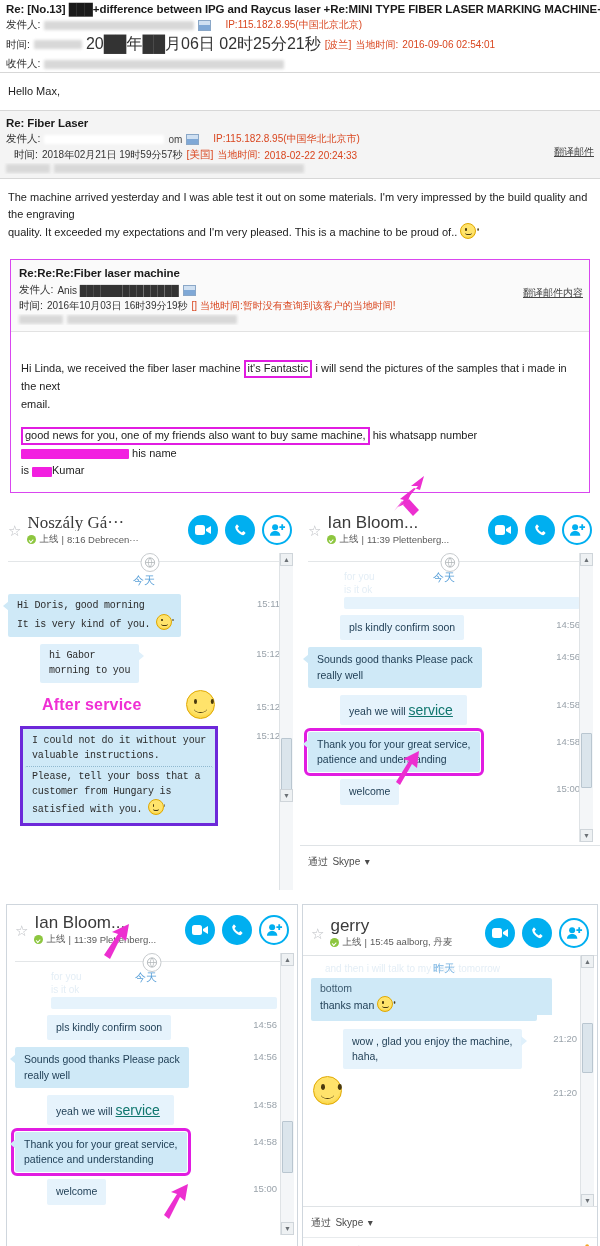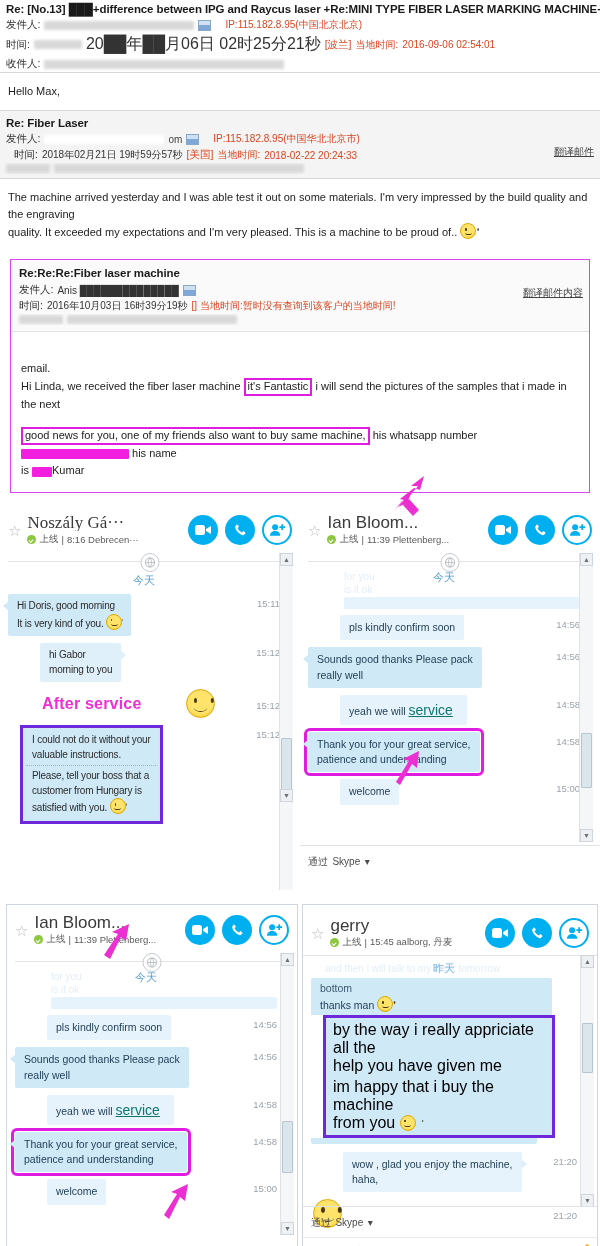--- a/index.html
+++ b/index.html
@@ -95,21 +95,21 @@
   .chat{position:relative;padding:2px 8px 4px 8px;}
   .daydiv{text-align:center;color:#5aa0d8;font-size:11px;margin:2px 0 6px 0;}
   .daydiv.faint{color:#79b4e2;}
   .msg-row{display:flex;align-items:flex-start;margin-bottom:7px;}
   .bubble{
     background:#cfe9f7;border-radius:2px;padding:5px 9px;font-size:10.5px;
     color:#1c3b52;line-height:1.45;max-width:205px;position:relative;
   }
   .bubble.light{background:#dff0fb;}
   .bubble.lighter{background:#e6f3fc;}
-  .bubble.mono{font-family:Liberation Sans, sans-serif;font-size:10px;color:#2b2b2b;letter-spacing:-.2px;}
+  .bubble.mono{font-family:Liberation Mono, monospace;font-size:10px;color:#2b2b2b;letter-spacing:-.2px;}
   .bubble.tail-l:before{
     content:"";position:absolute;left:-5px;top:7px;border-top:5px solid transparent;
     border-bottom:5px solid transparent;border-right:6px solid #cfe9f7;
   }
   .bubble.tail-r:after{
     content:"";position:absolute;right:-5px;top:7px;border-top:5px solid transparent;
     border-bottom:5px solid transparent;border-left:6px solid #dff0fb;
   }
   .indent{margin-left:32px;}
   .time{font-size:9.5px;color:#9aa3ab;margin-left:auto;padding-left:8px;padding-top:4px;white-space:nowrap;}
@@ -237,26 +237,26 @@
         <span style="font-size:10px">2016年10月03日 16时39分19秒</span>
         <span class="loc-note">[] 当地时间:暂时没有查询到该客户的当地时间!</span>
       </div>
       <div class="hdr-line" style="padding-left:2px">
         <span class="redact" style="width:44px"></span>
         <span class="redact" style="width:170px"></span>
       </div>
     </div>
     <div class="quote-body">
       <div style="height:14px"></div>
-      <div>email.</div>
       <div>
         <span>Hi Linda, we received the fiber laser machine</span>
         <span class="hl-box">it's Fantastic</span>
         <span>i will send the pictures of the samples that i made in the next</span>
       </div>
+      <div>email.</div>
       <div style="margin-top:14px">
         <span class="hl-box">good news for you, one of my friends also want to buy same machine,</span>
         <span>his whatsapp number</span>
         <span class="hl-pink" style="width:108px"></span>
         <span>his name</span>
       </div>
       <div>
         <span>is</span>
         <span class="hl-pink" style="width:20px"></span><span>Kumar</span>
       </div>
@@ -606,30 +606,20 @@
         </div>
 
         <div style="position:relative">
           <div class="bubble" style="max-width:220px;padding:3px 12px 1px 9px;border-radius:2px 2px 0 0">
             <div style="opacity:.85">bottom</div>
             <div>
               <span>thanks man</span>
               <span class="emoji"></span>
             </div>
           </div>
-          <div class="hl-msg2" style="background:#cfe9f7;padding:3px 7px;max-width:212px">
-            <div>by the way i really appriciate all the</div>
-            <div>help you have given me</div>
-            <div style="height:3px"></div>
-            <div>im happy that i buy the machine</div>
-            <div>
-              <span>from you</span>
-              <span class="emoji"></span>
-            </div>
-          </div>
           <div style="background:#cfe9f7;height:6px;max-width:226px;border-radius:0 0 2px 2px"></div>
         </div>
 
         <div class="msg-row" style="margin-top:8px">
           <div class="bubble lighter indent tail-r" style="max-width:182px">
             <div>wow , glad you enjoy the machine,</div>
             <div>haha,</div>
           </div>
           <div class="time">21:20</div>
         </div>

